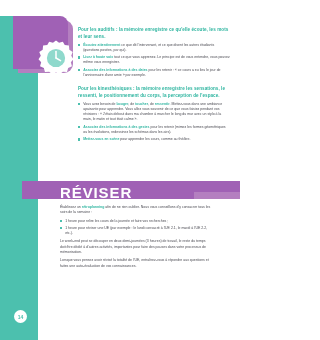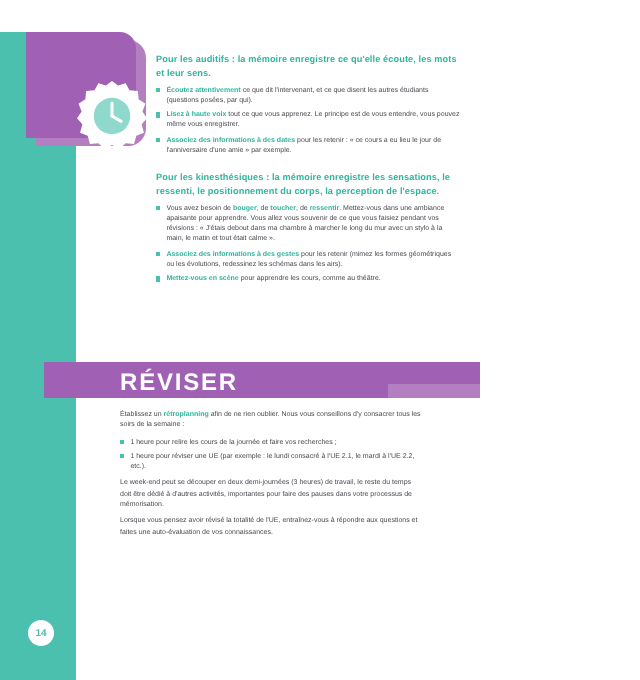--- a/index.html
+++ b/index.html
@@ -66,21 +66,21 @@
   #reviser-band {
     position:absolute; left:22px; top:181px; width:218px; height:18px;
     background:#a061b5;
   }
   #reviser-band-step {
     position:absolute; left:194px; top:192px; width:46px; height:7px;
     background:#b47fc0;
   }
   #reviser-title {
     position:absolute; left:60px; top:184px;
-    color:#ffffff; font-weight:bold; font-size:12px;
+    color:#ffffff; font-weight:bold; font-size:15px;
     letter-spacing:0.9px;
   }
   #reviser-body {
     position:absolute; left:60px; top:205px; width:152px;
     font-size:3.5px; line-height:1.52; color:#4a4a52;
   }
   #reviser-body p { margin-bottom:3px; }
   #reviser-body ul { list-style:none; margin-bottom:3px; }
   #reviser-body ul li {
     position:relative; padding-left:5.2px; margin-bottom:1.8px;

